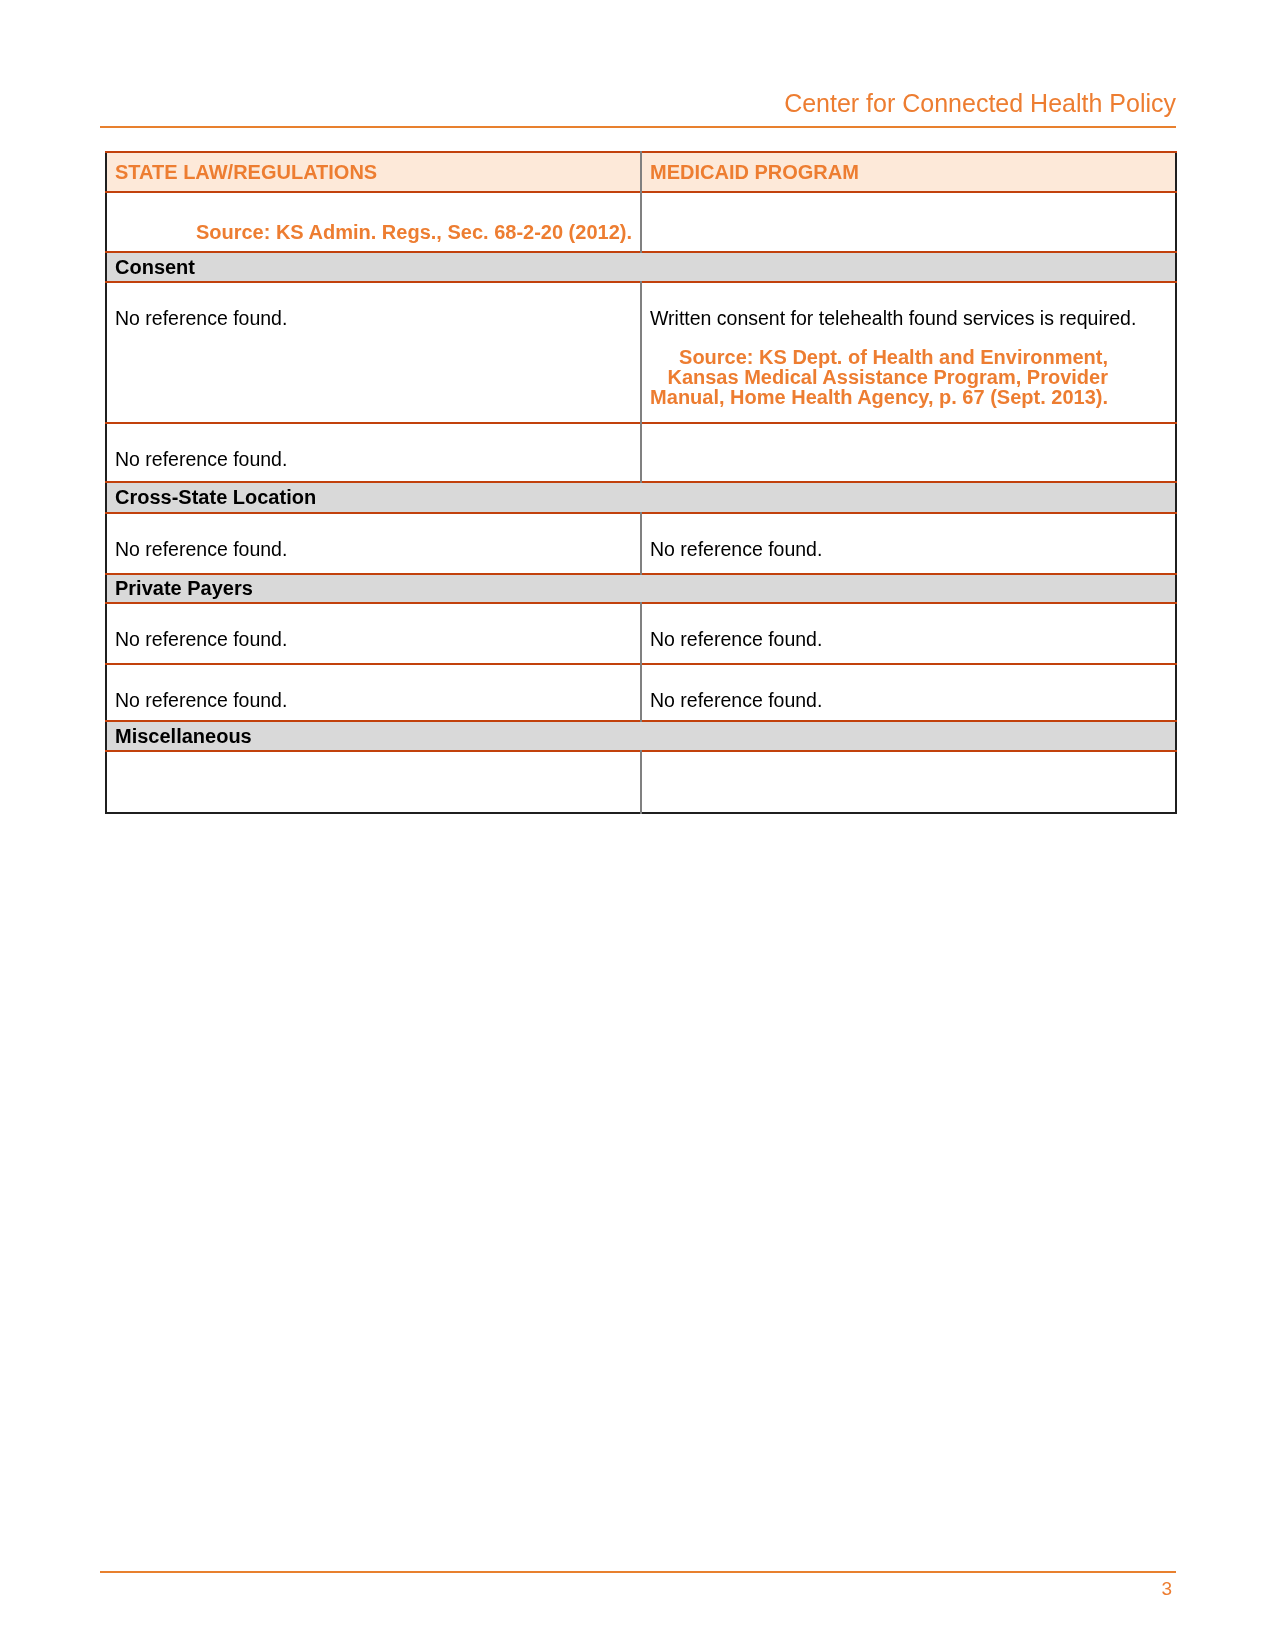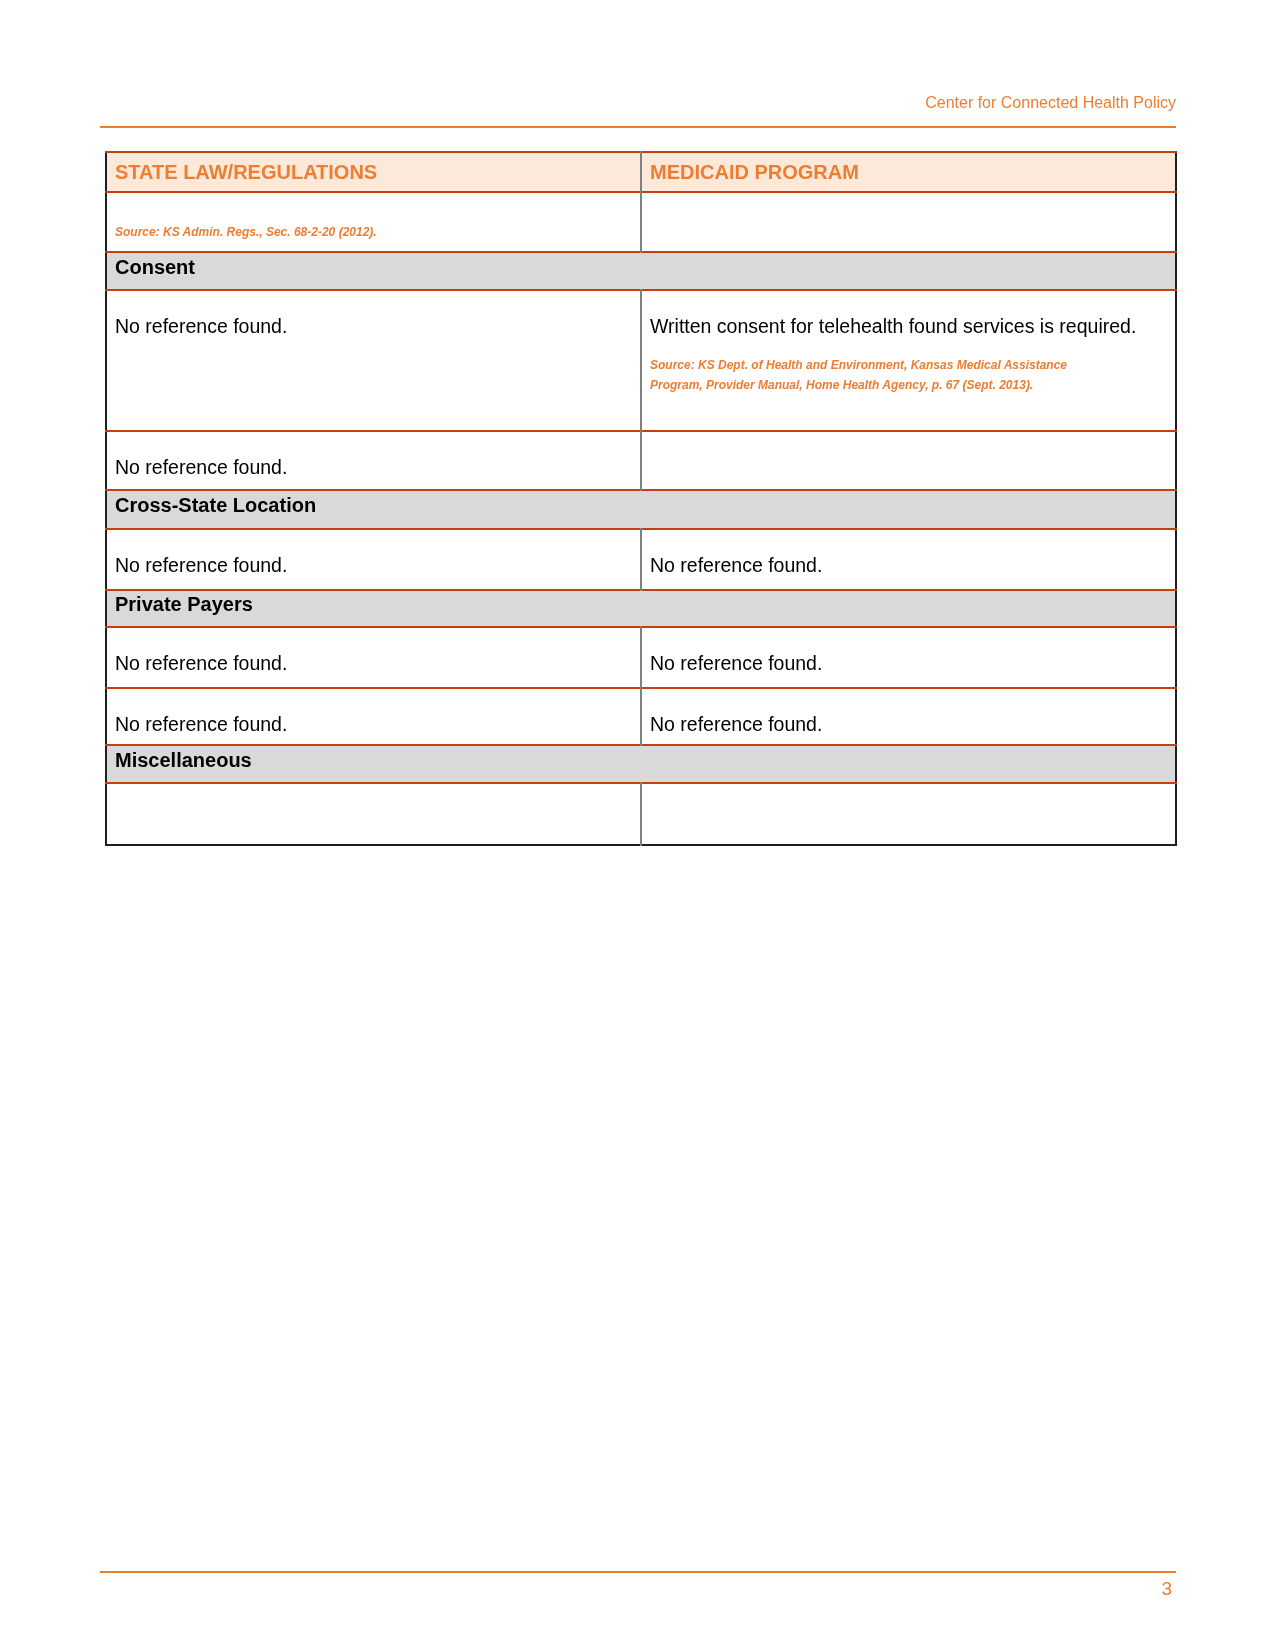--- a/index.html
+++ b/index.html
@@ -17,21 +17,21 @@
     overflow: hidden;
   }
 
   
   .header-title {
     position: absolute;
     top: 90px;
     left: 100px;
     width: 1076px;
     text-align: right;
-    font-size: 16px;
+    font-size: 25px;
     line-height: 26px;
     color: #ED7D31;
   }
   .header-rule {
     position: absolute;
     top: 126px;
     left: 100px;
     width: 1076px;
     height: 0;
     border-top: 2px solid #E8802E;
@@ -73,43 +73,43 @@
     height: 44px;
     vertical-align: bottom;
     padding-bottom: 9px;
   }
   tr.section-row td {
     background: #D9D9D9;
     font-size: 20px;
     font-weight: bold;
     vertical-align: middle;
     padding-top: 0;
-    padding-bottom: 8px;
+    padding-bottom: 0;
   }
   tr.content-row td {
     vertical-align: top;
     font-size: 19.5px;
     line-height: 25px;
     padding-top: 23px;
   }
 
   .h39  { height: 28px; }
   .h40  { height: 29px; }
   .h38  { height: 27px; }
   .h42  { height: 31px; }
   .h43  { height: 32px; }
   .h122 { height: 111px; }
 
   .source-text {
     margin: 0;
     color: #ED7D31;
-    font-size: 12px;
+    font-size: 20px;
     line-height: 20px;
     font-weight: bold;
-    font-style: italic;
+    text-align: right;
   }
   .cell-main-text {
     margin: 0;
   }
   .right-source {
     margin: 16px 0 0 0;
     max-width: 458px;
   }
 
   

